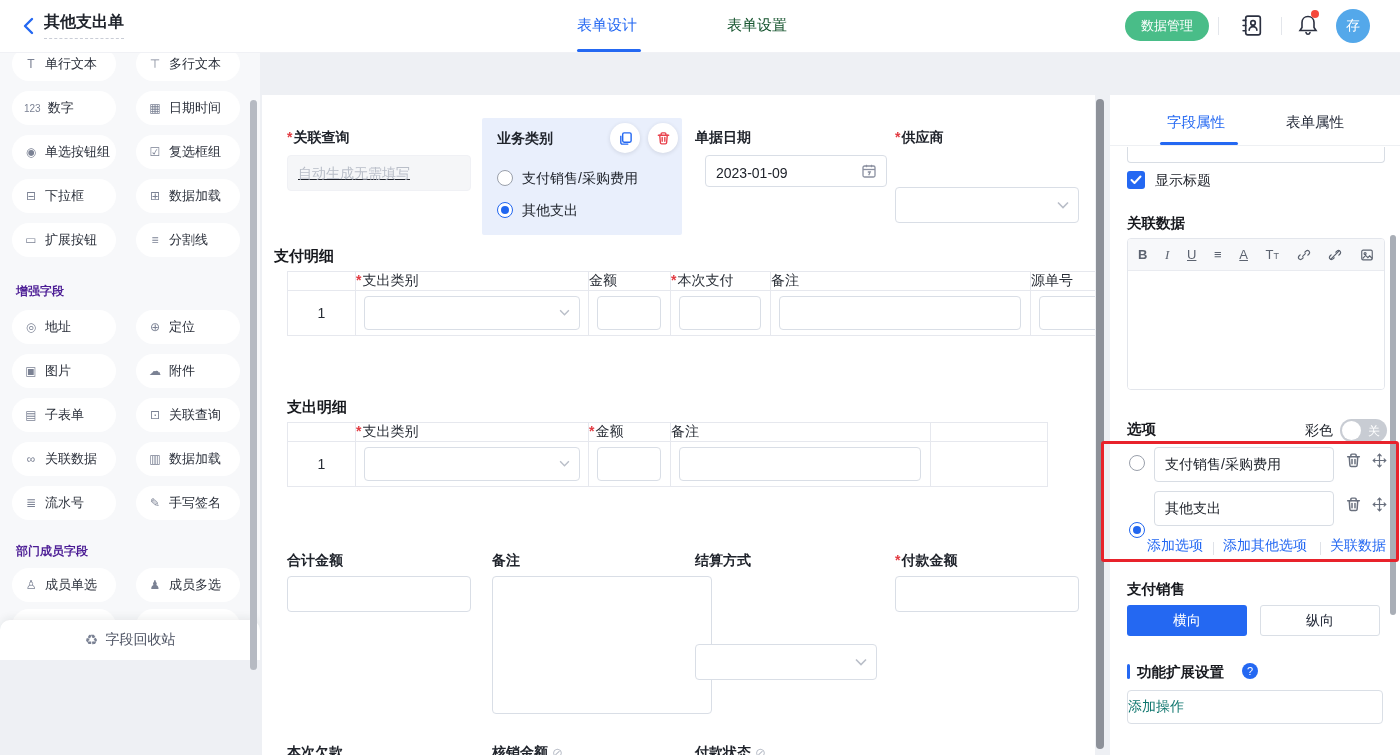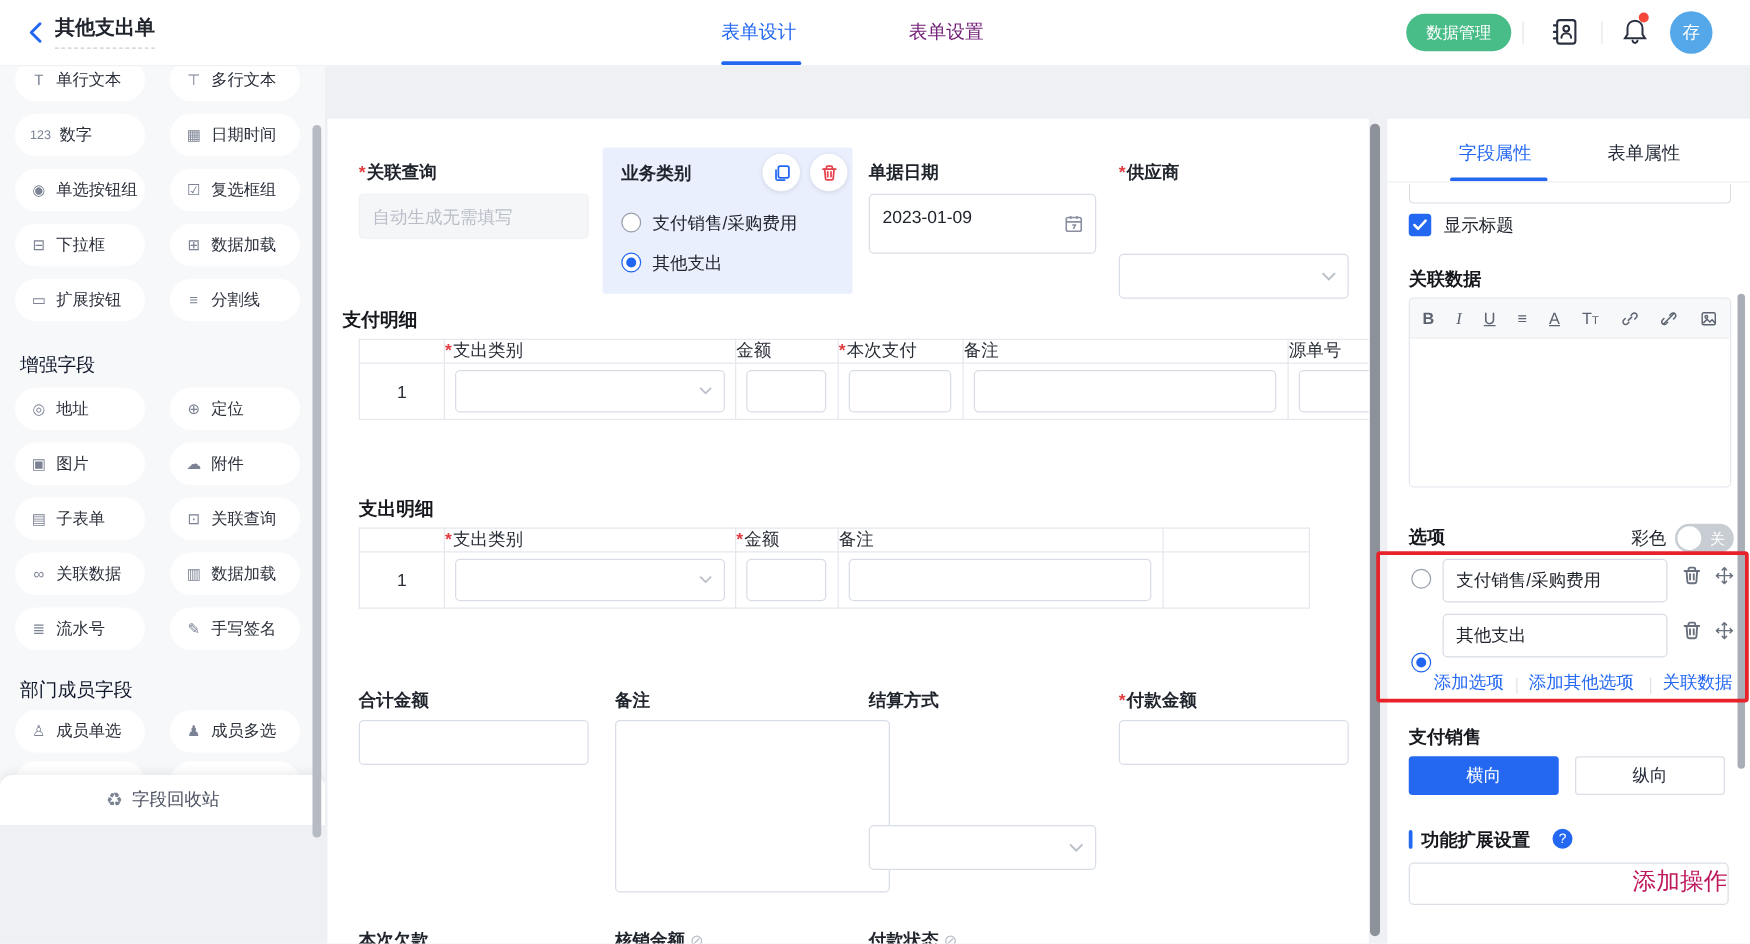--- a/index.html
+++ b/index.html
@@ -4,35 +4,35 @@
 <style>
   html,body{margin:0;padding:0}
   body{width:1400px;height:755px;position:relative;overflow:hidden;
        font-family:"Liberation Sans","DejaVu Sans",sans-serif;
        background:#eef0f4;color:#20242c;font-size:14px;}
   .a{position:absolute}
   svg{display:block}
   
   .hdr{left:0;top:0;width:1400px;height:52px;background:#fff;border-bottom:1px solid #f0f1f5;z-index:5}
   .title{font-size:16px;font-weight:700;color:#20242c;border-bottom:1px dashed #c9cdd6;padding-bottom:5px}
-  .tab{font-size:15px;color:#701a75;cursor:pointer}
+  .tab{font-size:15px;color:#14532d;cursor:pointer}
   .tab.on{color:#2468f2;font-weight:500}
   .tabline{background:#2468f2;height:3px;border-radius:2px}
   .greenbtn{background:#49bd88;color:#fff;border-radius:16px;height:30px;line-height:30px;padding:0 16px;font-size:13px;cursor:pointer}
   .vdiv{width:1px;height:18px;background:#e3e6eb}
   .avatar{width:34px;height:34px;border-radius:50%;background:#54a8ea;color:#fff;display:flex;align-items:center;justify-content:center;font-size:14px;cursor:pointer}
   
   .tbar{left:0;top:53;width:1400px;height:42px;background:#fff;border-bottom:1px solid #eef0f3;z-index:4}
   .tlink{display:flex;align-items:center;gap:6px;color:#2468f2;font-size:14px;cursor:pointer}
   .btn-outline{border:1px solid #2468f2;color:#2468f2;background:#fff;border-radius:16px;height:30px;line-height:30px;text-align:center;font-size:14px;cursor:pointer}
   .btn-fill{background:#2468f2;color:#fff;border-radius:16px;height:31px;line-height:31px;text-align:center;font-size:14px;cursor:pointer}
   .roundbtn{width:31px;height:31px;border-radius:50%;background:#2468f2;display:flex;align-items:center;justify-content:center;cursor:pointer}
   
   .side{left:0;top:95;width:260px;height:660px;background:#f7f8fa;overflow:hidden}
-  .sect{font-size:15px;font-weight:400;color:#0f172a}
+  .sect{font-size:12px;font-weight:700;color:#4c1d95}
   .pill{width:104px;height:34px;border-radius:17px;background:#fff;display:flex;align-items:center;padding-left:12px;gap:7px;font-size:13px;color:#2a2f3a;cursor:pointer;box-sizing:border-box}
   .pic{color:#7b8294;font-size:12px;min-width:14px;text-align:center}
   .foot{left:0;top:620px;width:260px;height:40px;background:#fff;border-radius:10px 10px 0 0;box-shadow:0 -2px 8px rgba(31,35,41,.08);display:flex;align-items:center;justify-content:center;gap:7px;color:#4a5060;font-size:14px;cursor:pointer}
   .sbar{background:#b6bac2;border-radius:4px}
   
   .canvas{left:262px;top:95px;width:833px;height:660px;background:#fff;overflow:hidden}
   .flabel{font-size:14px;font-weight:600;color:#20242c;white-space:nowrap}
   .star{color:#e23c43;margin-right:1px;font-weight:600}
   .inp{border:1px solid #d9dee6;border-radius:4px;background:#fff;box-sizing:border-box;font-size:14px;color:#20242c;padding:0 10px;font-family:inherit}
   .inp::placeholder{color:#b9bec8}
@@ -63,21 +63,21 @@
   .etool{font-size:13px;cursor:pointer}
   .toggle{width:47px;height:23px;border-radius:12px;background:#c8ccd3;position:relative;cursor:pointer}
   .knob{position:absolute;left:2px;top:2px;width:19px;height:19px;border-radius:50%;background:#fff}
   .togtxt{position:absolute;right:7px;top:4px;color:#fff;font-size:12px}
   .optinp{border:1px solid #d8dde4;border-radius:4px;box-sizing:border-box;padding:0 10px;font-size:14px;color:#20242c;display:flex;align-items:center;background:#fff}
   .blink{color:#2468f2;font-size:14px;cursor:pointer;white-space:nowrap}
   .ldiv{width:1px;height:13px;background:#dfe2e8;margin-top:3px}
   .arr-on{background:#2468f2;color:#fff;border-radius:3px;text-align:center;line-height:31px;font-size:14px;cursor:pointer}
   .arr-off{background:#fff;color:#252b3a;border:1px solid #dadfe6;border-radius:3px;text-align:center;line-height:29px;font-size:14px;cursor:pointer;box-sizing:border-box}
   .qicon{width:16px;height:16px;border-radius:50%;background:#2468f2;color:#fff;font-size:11px;display:flex;align-items:center;justify-content:center}
-  .addop{border:1px solid #dadfe6;border-radius:4px;text-align:right;line-height:30px;font-size:19px;color:#be185d;cursor:pointer;background:#fff}
+  .addop{border:1px solid #dadfe6;border-radius:4px;text-align:left;line-height:30px;font-size:14px;color:#0f766e;cursor:pointer;background:#fff}
   .redbox{border:3px solid #e8222b;border-radius:3px;z-index:60;pointer-events:none}
 </style>
 </head>
 <body>
 
 <div class="a hdr">
   <div class="a" style="left:20px;top:16px">
     <svg width="18" height="20" viewBox="0 0 18 20">
         <polyline points="12,3 5,10 12,17" fill="none" stroke="#2468f2" stroke-width="2.4" stroke-linecap="round" stroke-linejoin="round"></polyline>
       </svg>
@@ -250,21 +250,21 @@
   <div class="a foot">
     <span class="pic" style="font-size:15px">♻</span>
     <span>字段回收站</span>
   </div>
 </div>
 <div class="a sbar" style="left:250px;top:100px;width:7px;height:570px;z-index:3"></div>
 
 <div class="a canvas">
 
   <div class="a flabel" style="left:25px;top:34px"><span class="star">*</span><span>关联查询</span></div>
-  <input class="a inp ginp" style="left: 25px; top: 60px; width: 184px; height: 36px;" placeholder="自动生成无需填写">
+  <input class="a inp ginp" style="left: 25px; top: 60px; width: 184px; height: 36px; text-decoration: underline;" placeholder="自动生成无需填写">
 
   <div class="a bizblk" style="left:220px;top:23px;width:200px;height:117px">
     <div class="a flabel" style="left:15px;top:12px">业务类别</div>
     <div class="a cirbtn" style="left:128px;top:5px">
       <svg width="15" height="15" viewBox="0 0 16 16" fill="none" stroke="#2468f2" stroke-width="1.5">
           <rect x="5" y="2" width="9" height="10" rx="1.5"></rect>
           <path d="M3 5v7.5A1.5 1.5 0 004.5 14H11"></path>
         </svg>
     </div>
     <div class="a cirbtn" style="left:166px;top:5px">
@@ -276,21 +276,21 @@
           <line x1="9.4" y1="7" x2="9.4" y2="11"></line>
         </svg>
     </div>
     <div class="a radio" style="left:15px;top:52px"></div>
     <div class="a" style="left:40px;top:52px;font-size:14px">支付销售/采购费用</div>
     <div class="a radio on" style="left:15px;top:84px"></div>
     <div class="a" style="left:40px;top:84px;font-size:14px">其他支出</div>
   </div>
 
   <div class="a flabel" style="left:433px;top:34px">单据日期</div>
-  <div class="a selbox" style="left:433px;top:60px;width:182px;height:48px">
+  <div class="a selbox" style="left:443px;top:60px;width:182px;height:32px">
     <div style="line-height:34px;padding-left:10px;font-size:14px">2023-01-09</div>
     <span class="chev" style="margin-top:-8px">
       <svg width="16" height="16" viewBox="0 0 16 16" fill="none" stroke="#8a90a0" stroke-width="1.3">
           <rect x="2" y="3" width="12" height="11" rx="1.5"></rect>
           <line x1="2" y1="6.5" x2="14" y2="6.5"></line>
           <line x1="5.5" y1="1.8" x2="5.5" y2="4.2"></line>
           <line x1="10.5" y1="1.8" x2="10.5" y2="4.2"></line>
           <path d="M6.8 9h2.4l-1.5 3.2"></path>
         </svg>
     </span>

